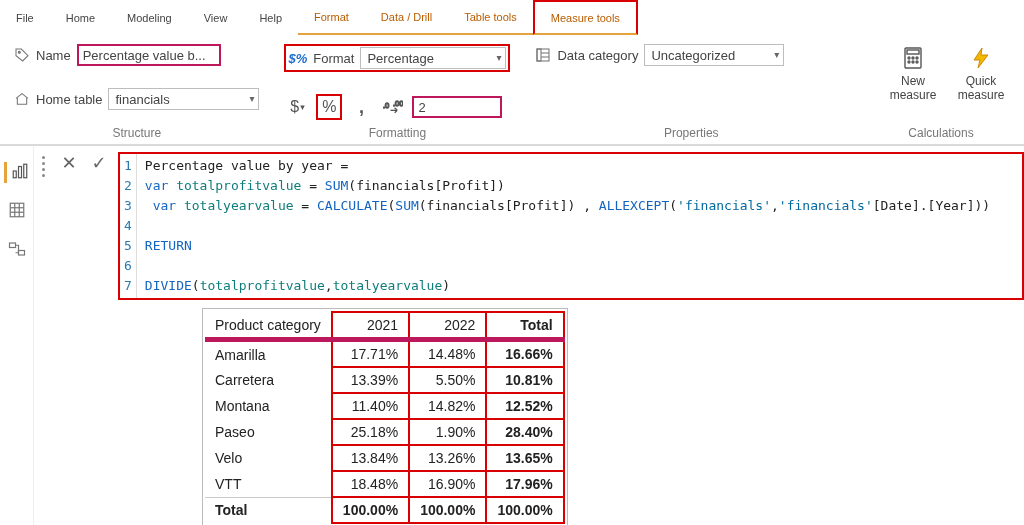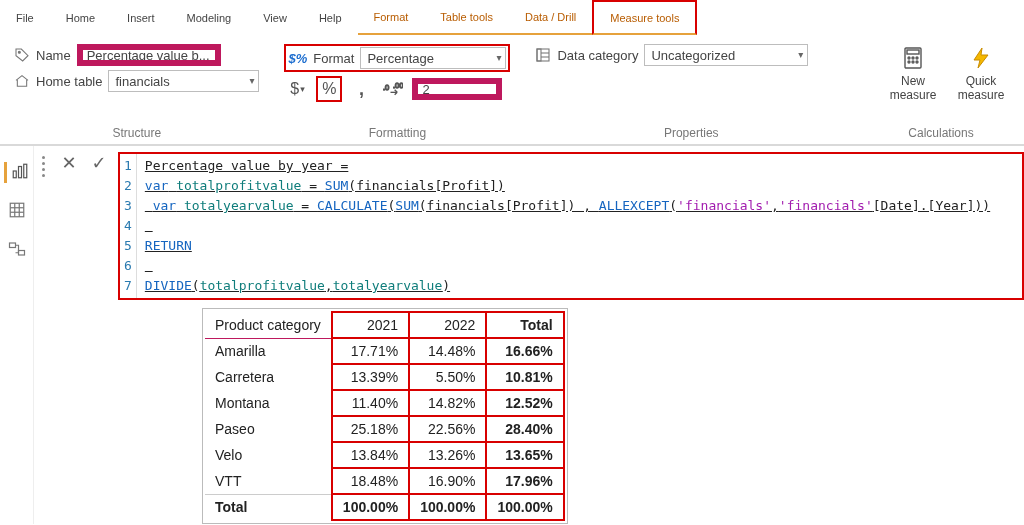--- a/index.html
+++ b/index.html
@@ -48,38 +48,38 @@
     justify-content: space-between;
   }
   .group-sep {
     width: 1px;
     background: #e1e1e1;
     margin: 4px 4px 18px 4px;
   }
   .group-body {
     display: flex;
     flex-direction: column;
-    gap: 4px;
+    gap: 22px;
     padding-top: 4px;
   }
   .group-row {
     display: flex;
     align-items: center;
     gap: 6px;
   }
   .group-label {
     text-align: center;
     color: #777;
     font-size: 12px;
     padding: 2px 0 4px 0;
   }
   .glabel { color: #444; font-size: 13px; }
   .ico { color: #666; display:inline-flex; align-items:center; }
   input.text, select.text {
-    border: 6px solid #be185d;
+    border: 2px solid #be185d;
     background: #fff;
     height: 22px;
     padding: 0 4px;
     font-size: 13px;
     color: #444;
   }
   .select-like {
     border: 1px solid #bdbdbd;
     background: #fff;
     height: 22px;
@@ -139,49 +139,48 @@
     font-family: Consolas, monospace;
     font-size: 13px;
     line-height: 20px;
     width: 906px;
   }
   .code-editor .gutter {
     background:#fff; color:#2a7ab0; text-align:right;
     padding: 2px 4px; border-right:1px solid #ddd;
     user-select:none;
   }
-  .code-editor .code { padding:2px 8px; white-space:pre; color:#222;text-decoration:underline; }
+  .code-editor .code { padding:2px 8px; white-space:pre; color:#222; }
   .kw  { color:#1565c0; }
   .var { color:#0f7d7b; }
   .fn  { color:#1565c0; }
-  .str { color:#a21caf; }
+  .str { color:#0369a1; }
 
   .table-wrap { margin: 8px 0 0 160px; border:1px solid #bbb; padding:2px; width: fit-content; }
   table.vis { border-collapse: collapse; font-size:14px; }
   table.vis th, table.vis td { padding: 4px 10px; text-align:right; }
   table.vis th.cat, table.vis td.cat { text-align:left; }
-  table.vis thead th { font-weight:400; border-bottom:1px solid #be185d; color:#222; }
+  table.vis thead th { font-weight:400; border-bottom:5px solid #be185d; color:#222; }
   table.vis thead th.bold { font-weight:700; }
   table.vis tfoot td { font-weight:700; border-top:1px solid #ccc; }
   table.vis td.bold { font-weight:700; }
   .yr-box { border:2px solid #d80000; }
 </style>
 </head>
 <body>
 
 <div class="ribbon-tabs">
   <div class="ribbon-tab">File</div>
   <div class="ribbon-tab">Home</div>
-  <div class="ribbon-tab">Insert</div>
   <div class="ribbon-tab">Modeling</div>
   <div class="ribbon-tab">View</div>
   <div class="ribbon-tab">Help</div>
   <div class="ribbon-tab context">Format</div>
+  <div class="ribbon-tab context">Data / Drill</div>
   <div class="ribbon-tab context">Table tools</div>
-  <div class="ribbon-tab context">Data / Drill</div>
   <div class="ribbon-tab context active">Measure tools</div>
 </div>
 
 <div class="ribbon-panel">
 
   <div class="group">
     <div class="group-body">
       <div class="group-row">
         <span class="ico">
           <svg width="16" height="16" viewBox="0 0 24 24" fill="none" stroke="#777" stroke-width="1.6">
@@ -249,21 +248,21 @@
       <div class="group-row">
         <span class="ico">
           <svg width="16" height="16" viewBox="0 0 24 24" fill="none" stroke="#777" stroke-width="1.6">
               <rect x="3" y="3" width="18" height="18"></rect>
               <rect x="3" y="3" width="6" height="18"></rect>
               <line x1="9" y1="9" x2="21" y2="9"></line>
               <line x1="9" y1="15" x2="21" y2="15"></line>
             </svg>
         </span>
         <span class="glabel">Data category</span>
-        <div class="select-like" style="width:164px">
+        <div class="select-like" style="width:140px">
           <span>Uncategorized</span>
           <span class="caret">▾</span>
         </div>
       </div>
     </div>
     <div class="group-label">Properties</div>
   </div>
 
   <div class="group-sep"></div>
 
@@ -375,21 +374,21 @@
             </tr>
             <tr>
               <td class="cat">Montana</td>
               <td class="yr-box">11.40%</td>
               <td class="yr-box">14.82%</td>
               <td class="yr-box bold">12.52%</td>
             </tr>
             <tr>
               <td class="cat">Paseo</td>
               <td class="yr-box">25.18%</td>
-              <td class="yr-box">22.56%</td>
+              <td class="yr-box">1.90%</td>
               <td class="yr-box bold">28.40%</td>
             </tr>
             <tr>
               <td class="cat">Velo</td>
               <td class="yr-box">13.84%</td>
               <td class="yr-box">13.26%</td>
               <td class="yr-box bold">13.65%</td>
             </tr>
             <tr>
               <td class="cat">VTT</td>

